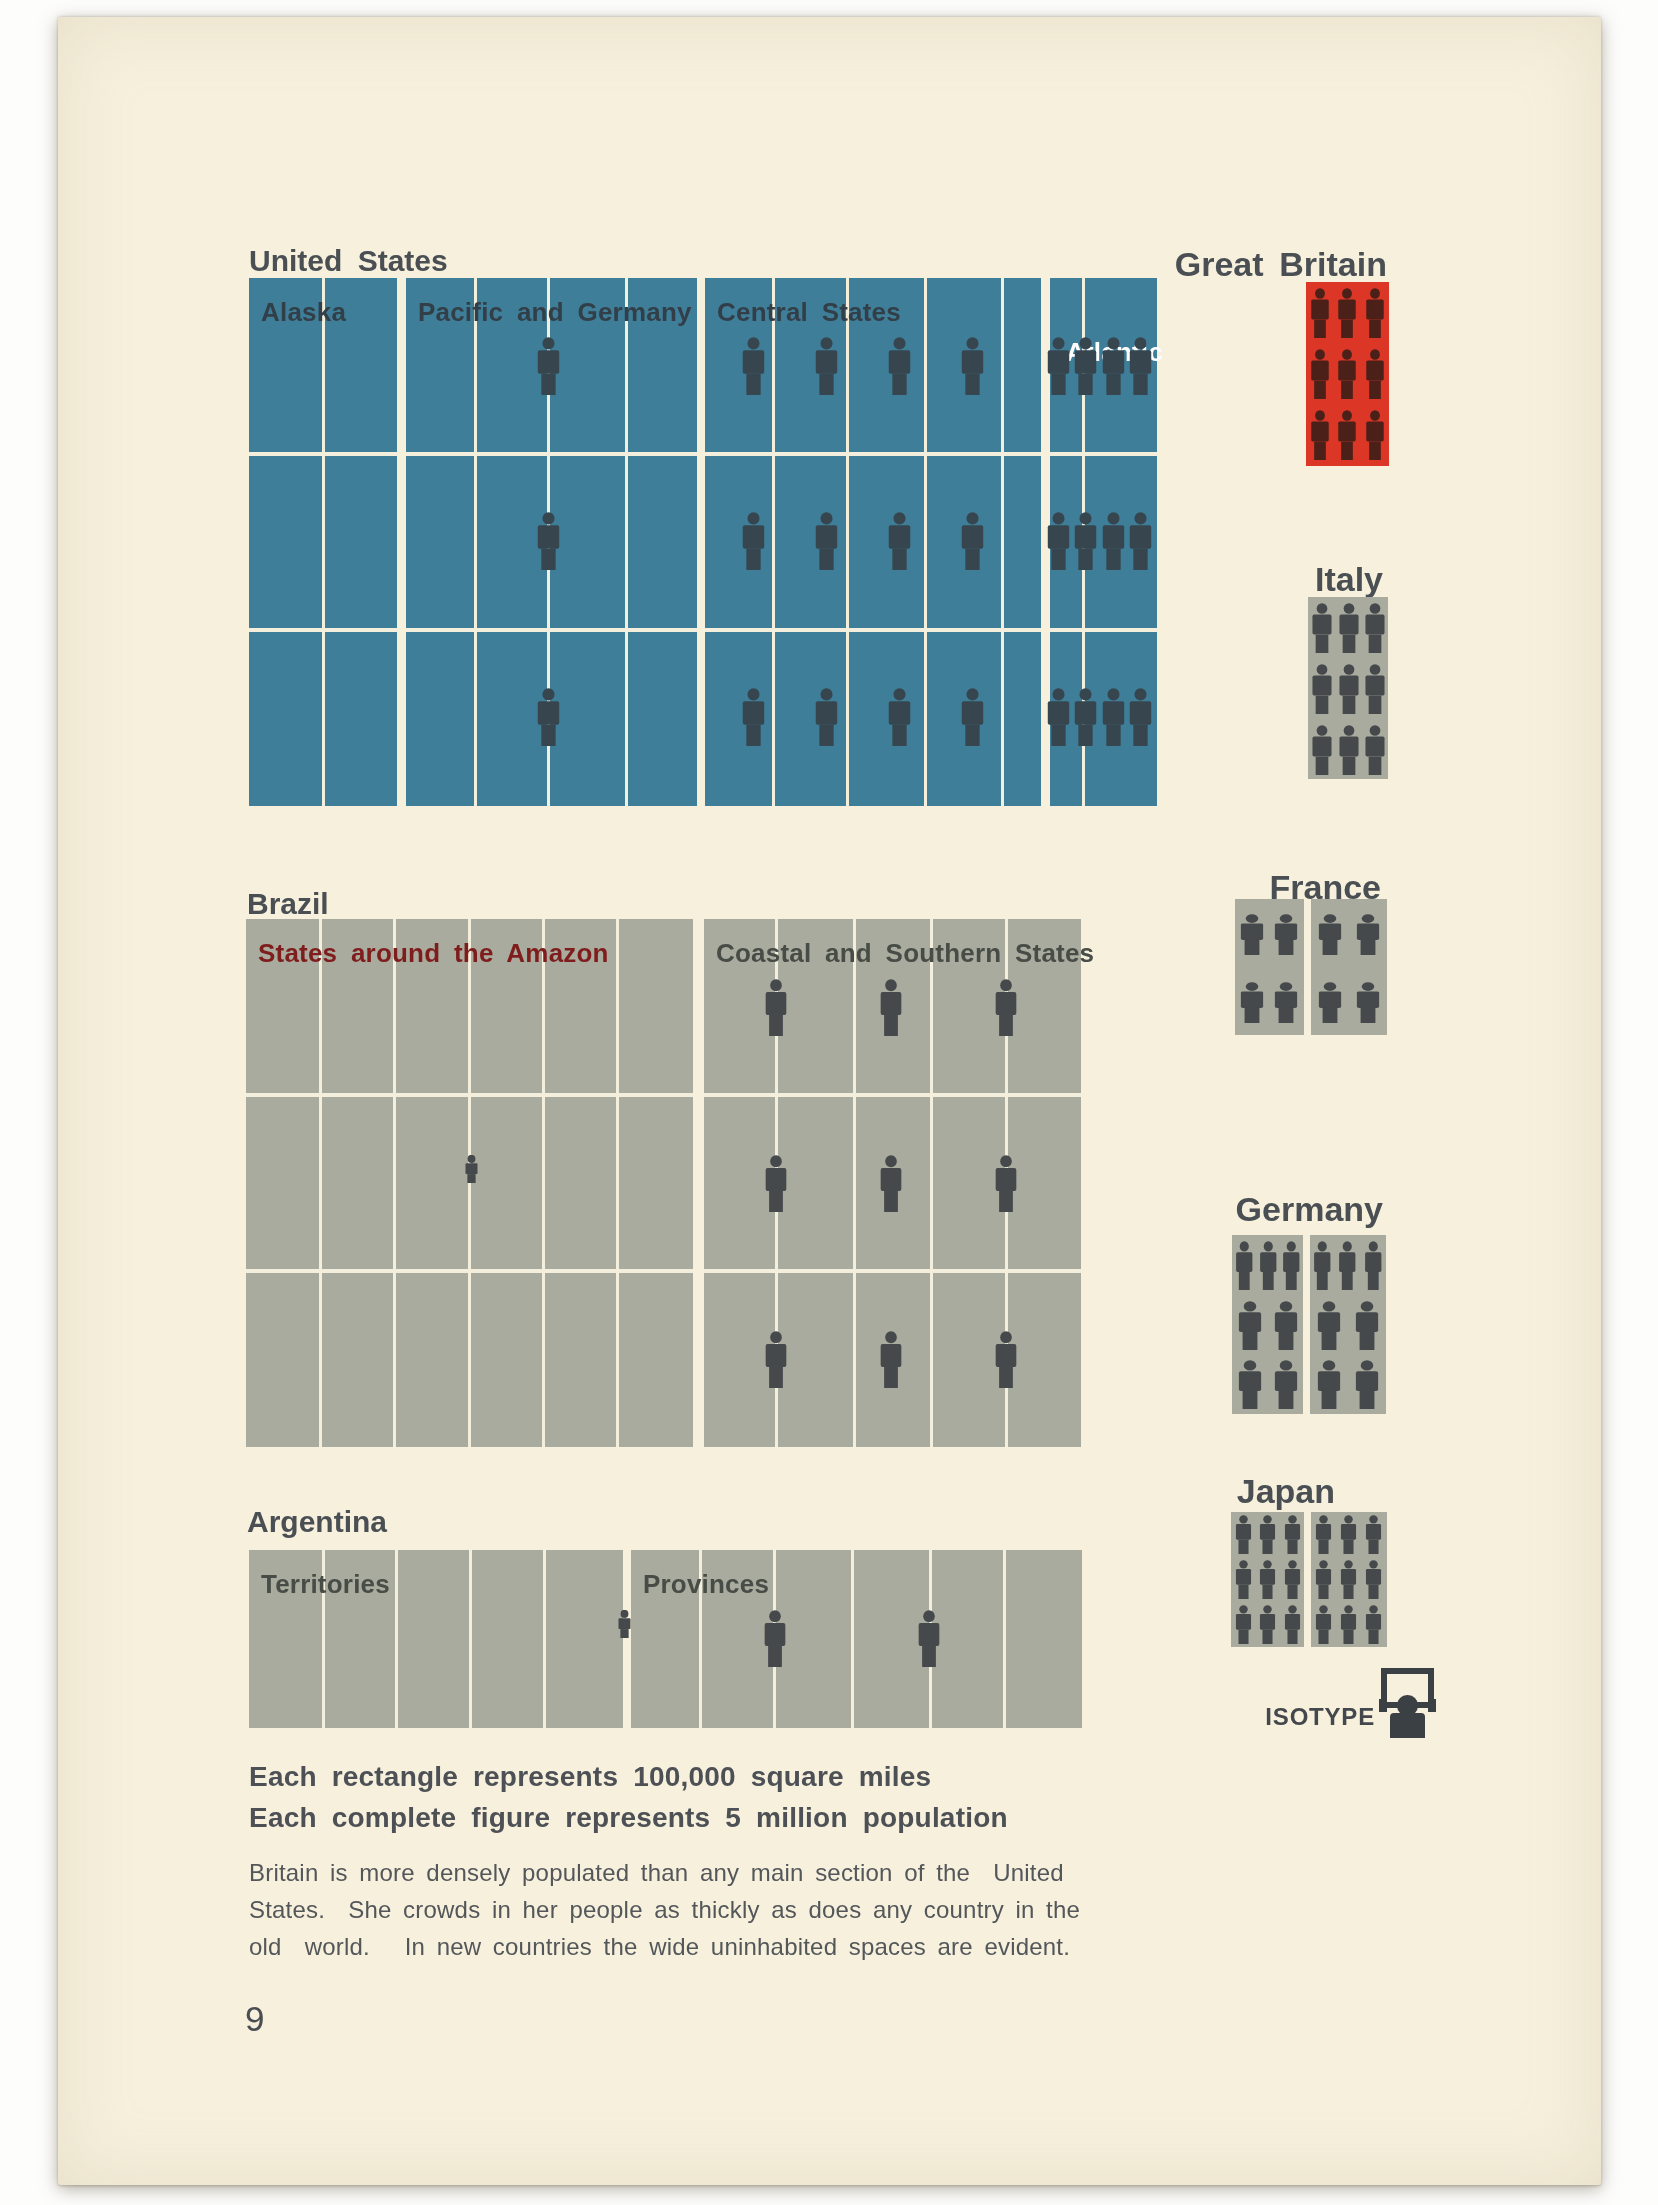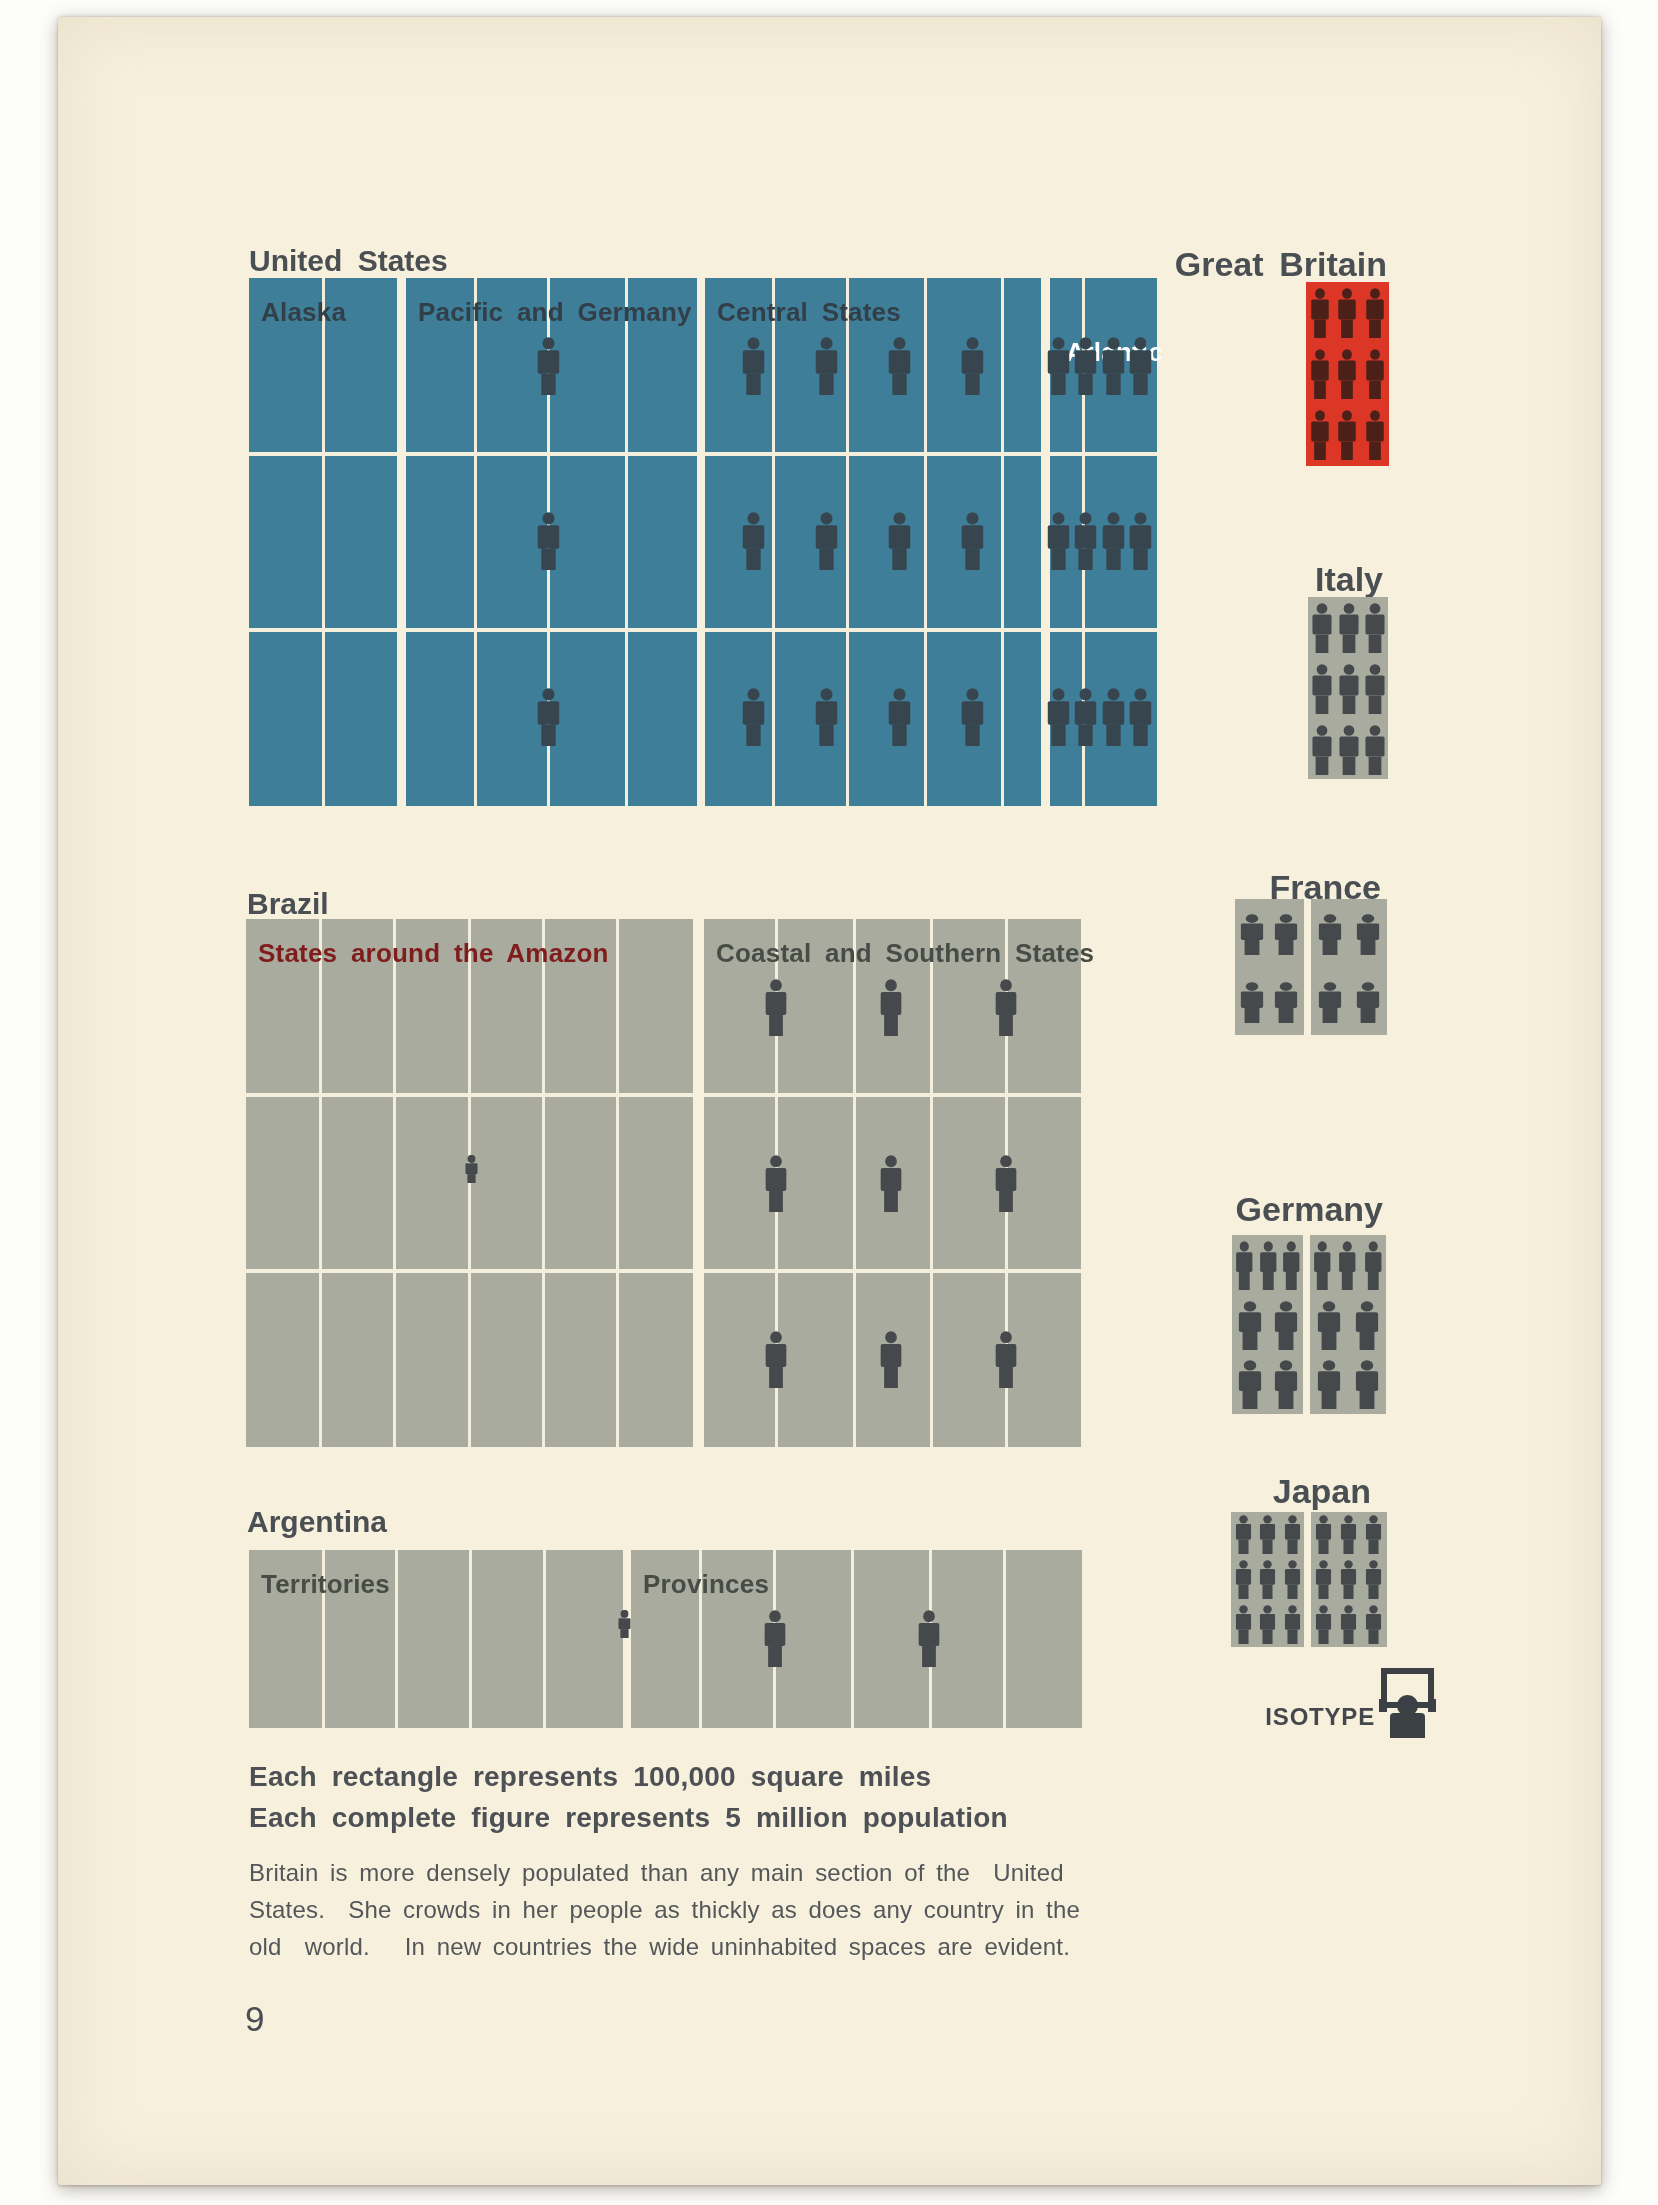--- a/index.html
+++ b/index.html
@@ -504,21 +504,21 @@
       <div class="fig" style="position: absolute; left: 1315px; top: 1360px; width: 28px; height: 49px;"><svg width="100%" height="100%" viewBox="0 0 34 72" preserveAspectRatio="none">
           <circle cx="17" cy="8" r="7.6" fill="#45494b"></circle>
           <rect x="3.5" y="16.5" width="27" height="29" rx="2.5" fill="#45494b"></rect>
           <rect x="8" y="45.5" width="18" height="26.5" fill="#45494b"></rect>
         </svg></div>
       <div class="fig" style="position: absolute; left: 1353px; top: 1360px; width: 28px; height: 49px;"><svg width="100%" height="100%" viewBox="0 0 34 72" preserveAspectRatio="none">
           <circle cx="17" cy="8" r="7.6" fill="#45494b"></circle>
           <rect x="3.5" y="16.5" width="27" height="29" rx="2.5" fill="#45494b"></rect>
           <rect x="8" y="45.5" width="18" height="26.5" fill="#45494b"></rect>
         </svg></div>
-      <div class="txt country-label" style="position: absolute; left: 976px; top: 1472px; width: 395px;">Japan</div>
+      <div class="txt country-label" style="position: absolute; left: 940px; top: 1472px; width: 395px;">Japan</div>
       <div style="position: absolute; left: 1231px; top: 1512px; width: 73px; height: 135px; background: rgb(169, 171, 158);"></div>
       <div class="fig" style="position: absolute; left: 1234px; top: 1515px; width: 19px; height: 39px;"><svg width="100%" height="100%" viewBox="0 0 34 72" preserveAspectRatio="none">
           <circle cx="17" cy="8" r="7.6" fill="#45494b"></circle>
           <rect x="3.5" y="16.5" width="27" height="29" rx="2.5" fill="#45494b"></rect>
           <rect x="8" y="45.5" width="18" height="26.5" fill="#45494b"></rect>
         </svg></div>
       <div class="fig" style="position: absolute; left: 1258px; top: 1515px; width: 19px; height: 39px;"><svg width="100%" height="100%" viewBox="0 0 34 72" preserveAspectRatio="none">
           <circle cx="17" cy="8" r="7.6" fill="#45494b"></circle>
           <rect x="3.5" y="16.5" width="27" height="29" rx="2.5" fill="#45494b"></rect>
           <rect x="8" y="45.5" width="18" height="26.5" fill="#45494b"></rect>

